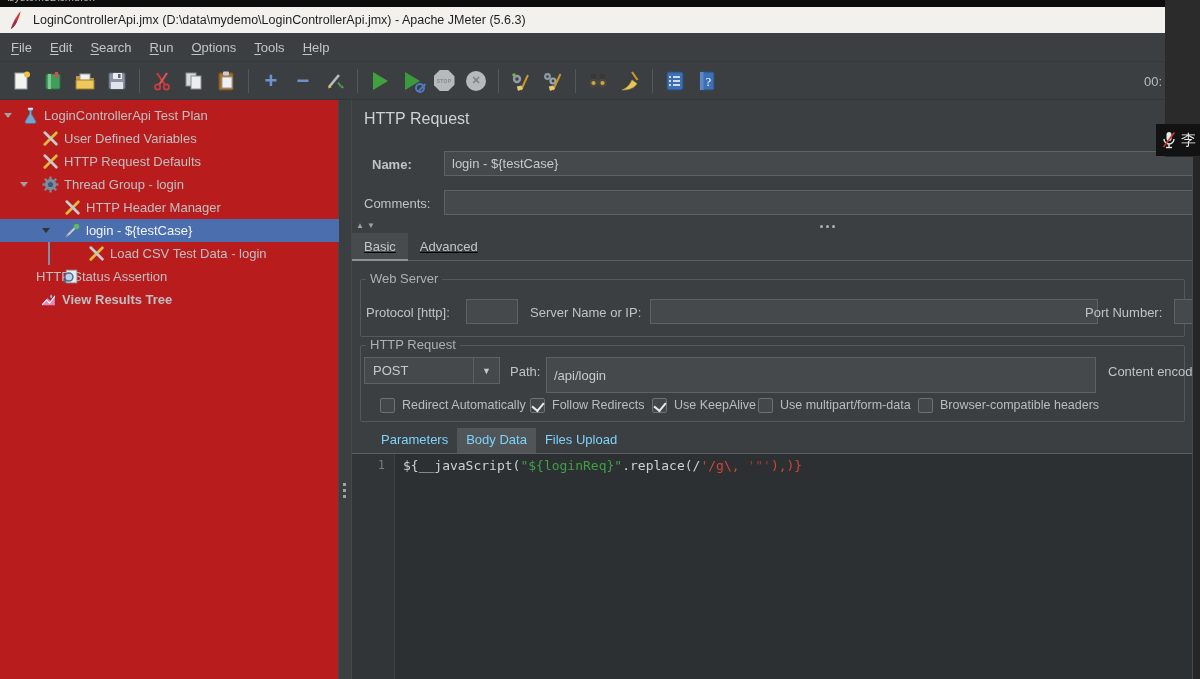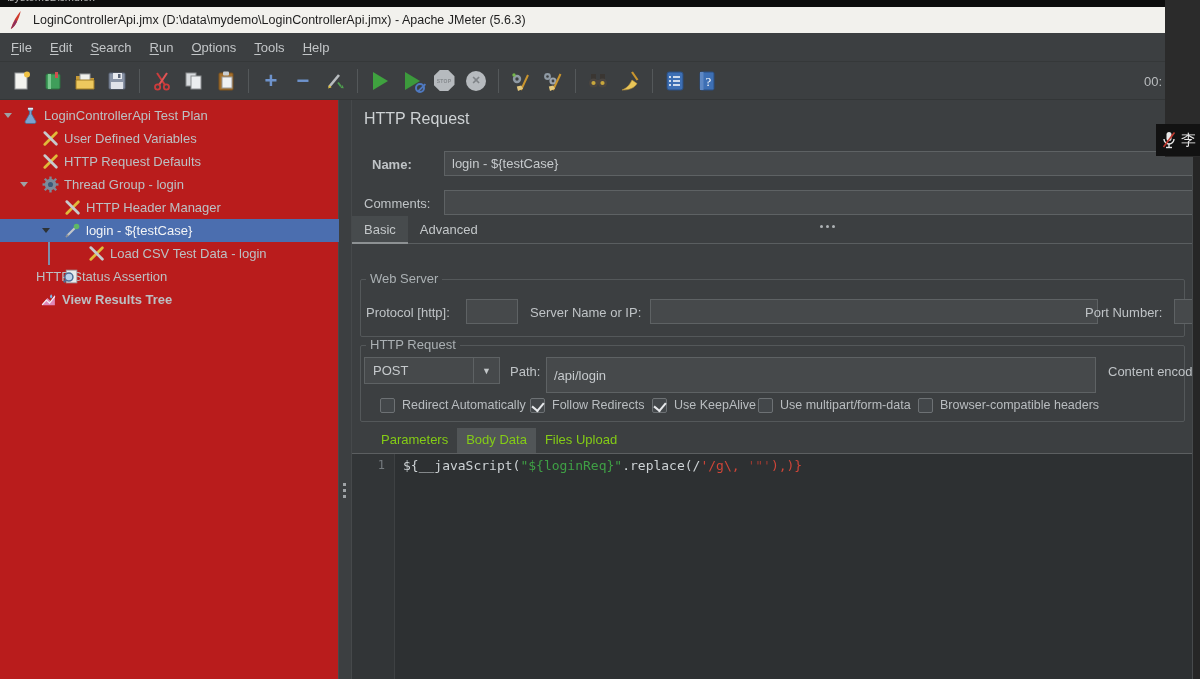--- a/index.html
+++ b/index.html
@@ -57,39 +57,39 @@
   .label { color:#bfc3c6; font-size:13px; position:absolute; white-space:nowrap; }
   .field { position:absolute; background:#46494b; border:1px solid #5e6264; color:#c6cacd; font-size:13px; display:flex; align-items:center; padding:0 7px; white-space:nowrap; }
 
   .panel-title { position:absolute; left:12px; top:10px; color:#ced2d4; font-size:16px; }
 
   .splitter { position:absolute; left:0; top:120px; width:100%; height:13px; }
   .split-arrows { position:absolute; left:4px; top:1px; color:#9ea2a5; font-size:8px; letter-spacing:3px; }
   .split-dots { position:absolute; left:468px; top:5px; display:flex; gap:3px; }
   .split-dots span { width:3px; height:3px; border-radius:50%; background:#aeb2b5; }
 
-  .view-tabs { position:absolute; left:0; top:116px; width:100%; height:28px; border-bottom:1px solid #5a5e60; display:flex; }
+  .view-tabs { position:absolute; left:0; top:133px; width:100%; height:28px; border-bottom:1px solid #5a5e60; display:flex;text-decoration:underline; }
   .vtab { color:#c3c7c9; font-size:13px; padding:6px 12px 6px 12px; position:relative; }
   .vtab.selected { background:#474b4d; }
   .vtab.selected::after { content:""; position:absolute; left:0; right:0; bottom:-1px; height:2px; background:#8d9193; }
 
   .group-box { position:absolute; border:1px solid #54585a; border-radius:2px; }
   .legend { position:absolute; background:#3c3f41; color:#aab0b3; font-size:13px; padding:0 4px; white-space:nowrap; }
 
   .combo { position:absolute; background:#46494b; border:1px solid #5e6264; display:flex; }
   .combo-value { flex:1; color:#c6cacd; font-size:13px; display:flex; align-items:center; padding-left:8px; }
   .combo-btn { width:26px; border-left:1px solid #5e6264; display:flex; align-items:center; justify-content:center; color:#c3c7c9; font-size:9px; }
 
   .opt-group { position:absolute; top:296px; height:18px; display:flex; align-items:center; }
   .cb { width:15px; height:15px; background:#43474a; border:1px solid #6d7174; border-radius:2px; position:relative; flex:none; }
   .cb.checked::after { content:""; position:absolute; left:3px; top:1px; width:6px; height:9px; border:solid #e8eaec; border-width:0 2px 2px 0; transform:rotate(40deg); }
   .opt-label { color:#b9bdc0; font-size:12.5px; margin-left:7px; white-space:nowrap; }
 
   .body-tabs { position:absolute; left:20px; top:328px; height:25px; display:flex; }
-  .btab { color:#84cc16; font-size:13px; padding:4px 9px; }
+  .btab { color:#7dd3fc; font-size:13px; padding:4px 9px; }
   .btab.selected { background:#515557; }
 
   .editor { position:absolute; left:0; top:353px; right:0; bottom:0; background:#2d3032; border-top:1px solid #5c5f61; }
   .gutter { position:absolute; left:0; top:0; bottom:0; width:43px; background:#323537; border-right:1px solid #3e4143; color:#747a7e; font-family:"DejaVu Sans Mono", monospace; font-size:12px; text-align:right; padding:4px 9px 0 0; }
   .code-line { position:absolute; left:51px; top:4px; font-family:"DejaVu Sans Mono", monospace; font-size:13px; white-space:pre; }
   .seg-plain { color:#ced3d6; }
   .seg-string { color:#3fa045; }
   .seg-error { color:#cf4538; }
   .seg-error-dim { color:#9e3a31; }
 

